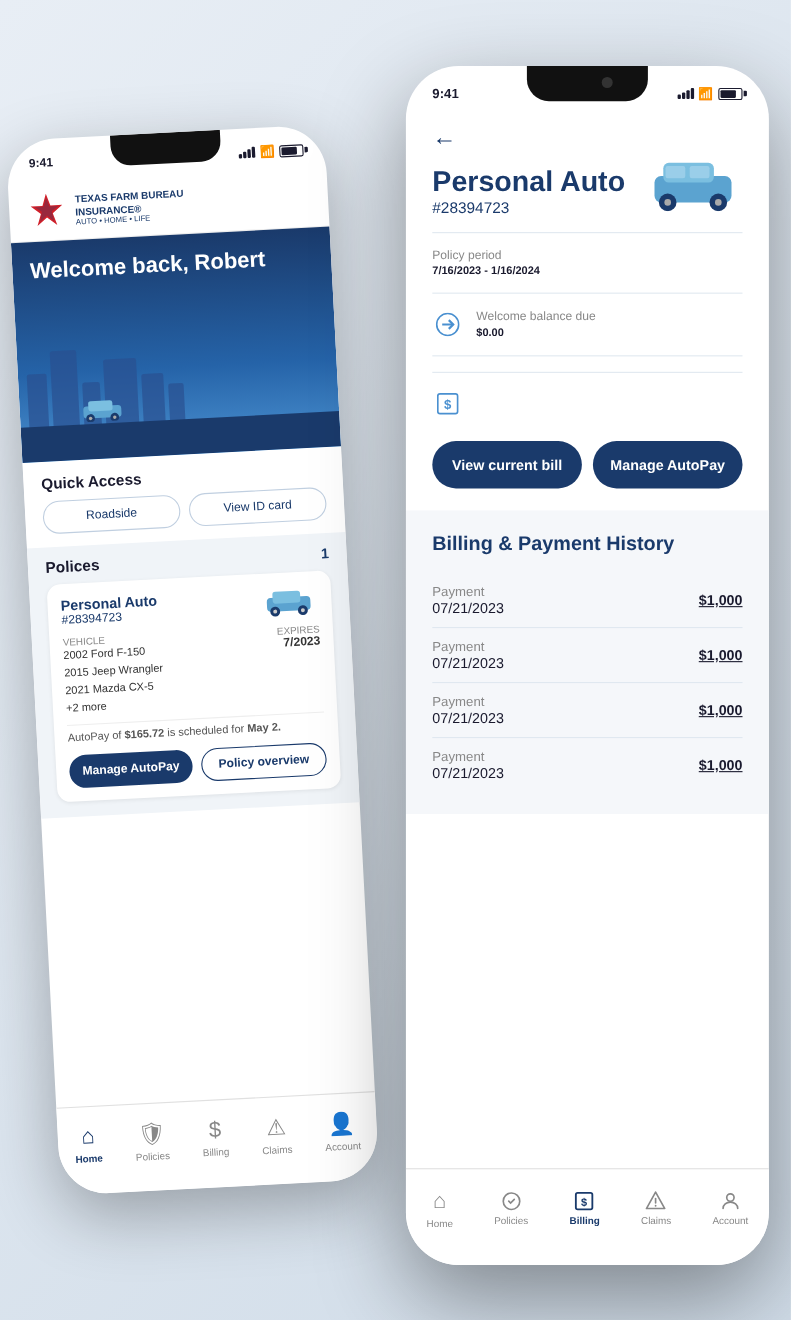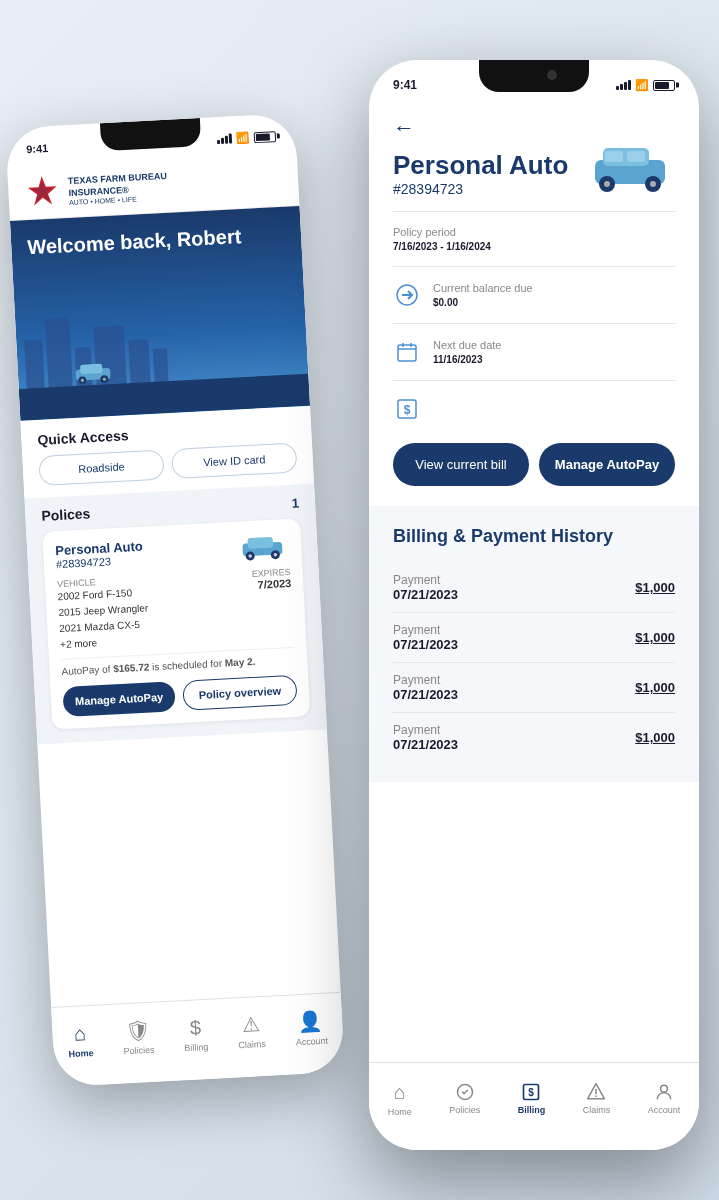--- a/index.html
+++ b/index.html
@@ -431,21 +431,21 @@
       margin: 20px 0;
     }
     .btn-view-bill {
       flex: 1;
       background: #1a3a6b;
       color: #fff;
       border: none;
       border-radius: 28px;
       padding: 14px 8px;
       font-size: 13px;
-      font-weight: 400;
+      font-weight: 700;
       cursor: pointer;
       text-align: center;
     }
     .btn-manage-auto {
       flex: 1;
       background: #1a3a6b;
       color: #fff;
       border: none;
       border-radius: 28px;
       padding: 14px 8px;
@@ -476,21 +476,21 @@
     }
     .payment-row:last-child {
       border-bottom: none;
     }
     .payment-label {
       font-size: 12px;
       color: #888;
     }
     .payment-date {
       font-size: 13px;
-      font-weight: 700;
+      font-weight: 400;
       color: #1a1a2e;
     }
     .payment-amount {
       font-size: 13px;
       font-weight: 600;
       color: #1a1a2e;
       text-decoration: underline;
     }
 
     
@@ -743,42 +743,28 @@
     
     <div class="info-row-inline">
       <div class="info-icon">
         <svg width="22" height="22" viewBox="0 0 22 22">
           <circle cx="11" cy="11" r="10" fill="none" stroke="#4a90d0" stroke-width="1.5"></circle>
           <line x1="6" y1="11" x2="16" y2="11" stroke="#4a90d0" stroke-width="2"></line>
           <polyline points="12,7 16,11 12,15" fill="none" stroke="#4a90d0" stroke-width="2"></polyline>
         </svg>
       </div>
       <div>
-        <div class="info-label">Current balance due</div>
+        <div class="info-label">Welcome balance due</div>
         <div class="info-value">$0.00</div>
       </div>
     </div>
 
     <div class="divider"></div>
 
     
-    <div class="info-row-inline">
-      <div class="info-icon">
-        <svg width="22" height="22" viewBox="0 0 22 22">
-          <rect x="2" y="4" width="18" height="16" rx="2" fill="none" stroke="#4a90d0" stroke-width="1.5"></rect>
-          <line x1="2" y1="8" x2="20" y2="8" stroke="#4a90d0" stroke-width="1.5"></line>
-          <line x1="7" y1="2" x2="7" y2="6" stroke="#4a90d0" stroke-width="1.5"></line>
-          <line x1="15" y1="2" x2="15" y2="6" stroke="#4a90d0" stroke-width="1.5"></line>
-        </svg>
-      </div>
-      <div>
-        <div class="info-label">Next due date</div>
-        <div class="info-value">11/16/2023</div>
-      </div>
-    </div>
 
     <div class="divider"></div>
 
     
     <div class="info-row-inline">
       <div class="info-icon">
         <svg width="22" height="22" viewBox="0 0 22 22">
           <rect x="2" y="2" width="18" height="18" rx="2" fill="none" stroke="#4a90d0" stroke-width="1.5"></rect>
           <text x="11" y="16" text-anchor="middle" font-size="12" fill="#4a90d0" font-weight="bold">$</text>
         </svg>

